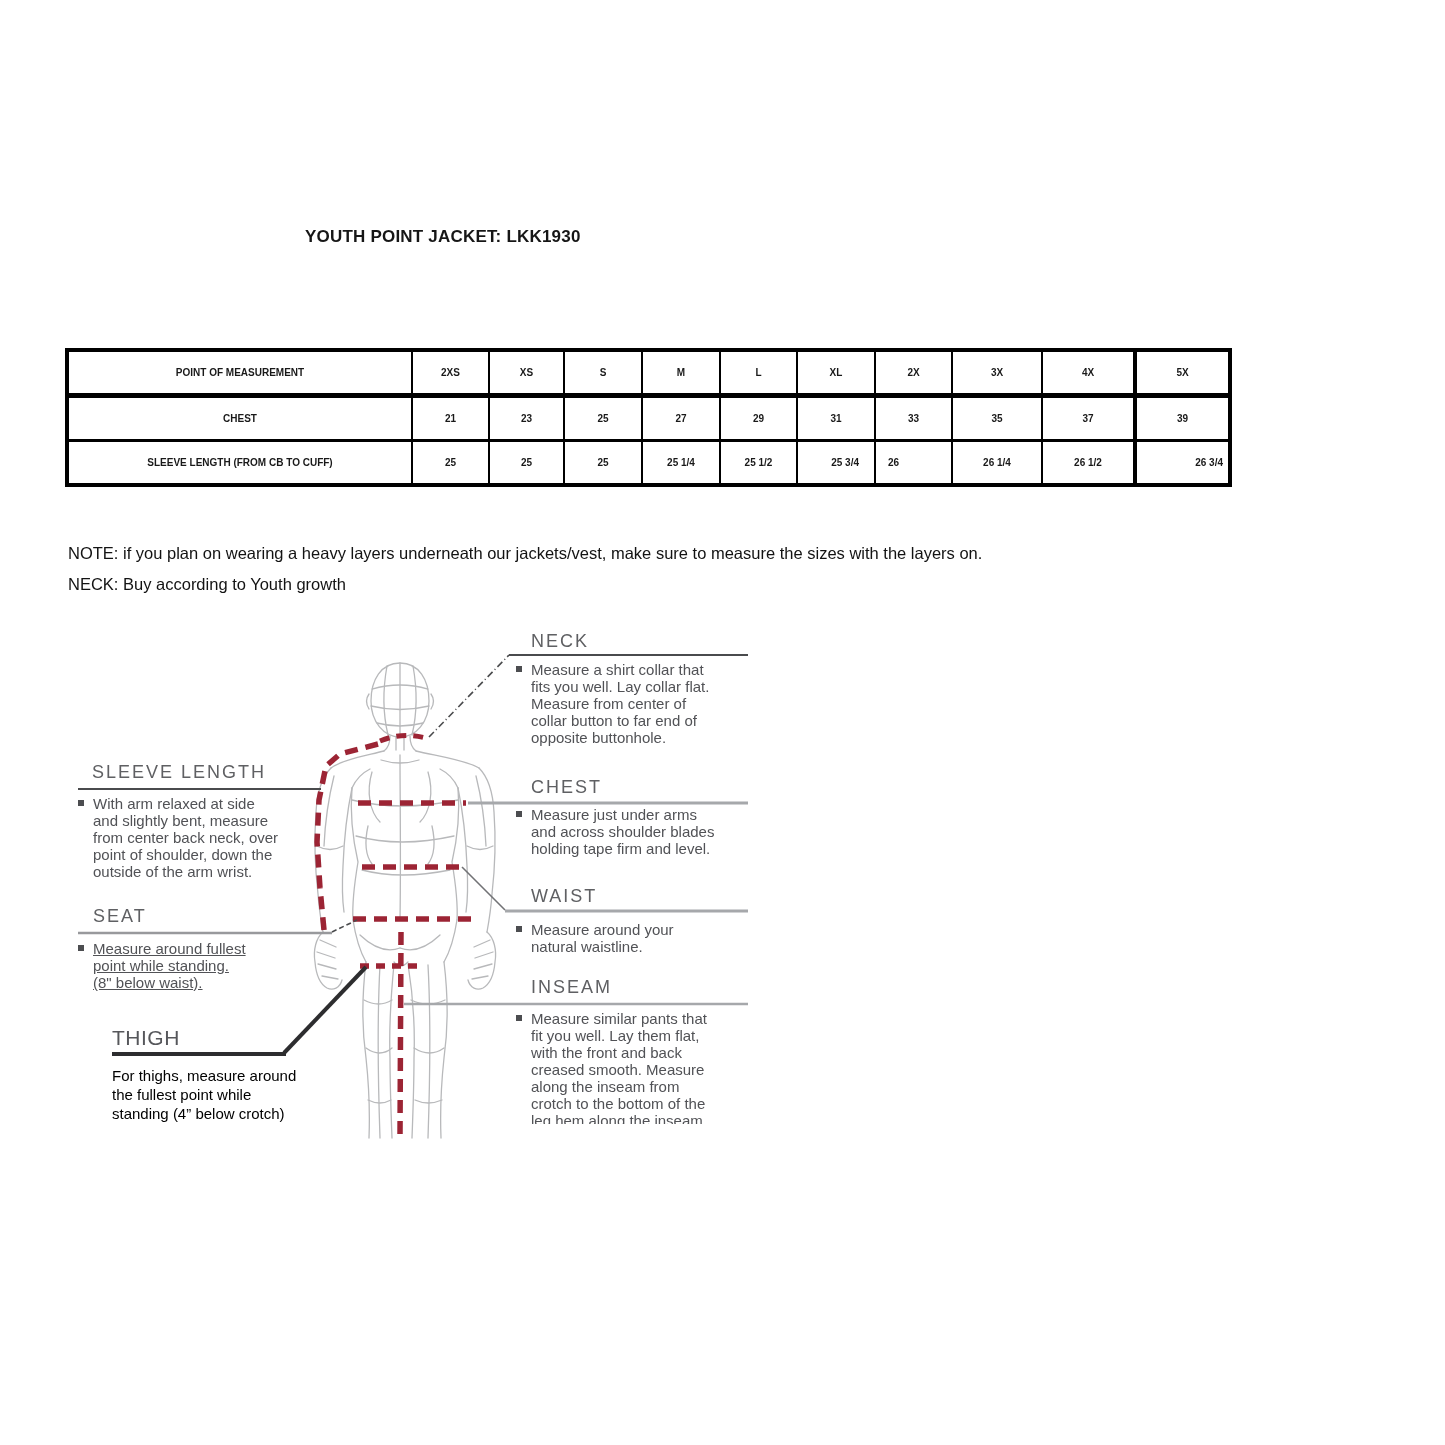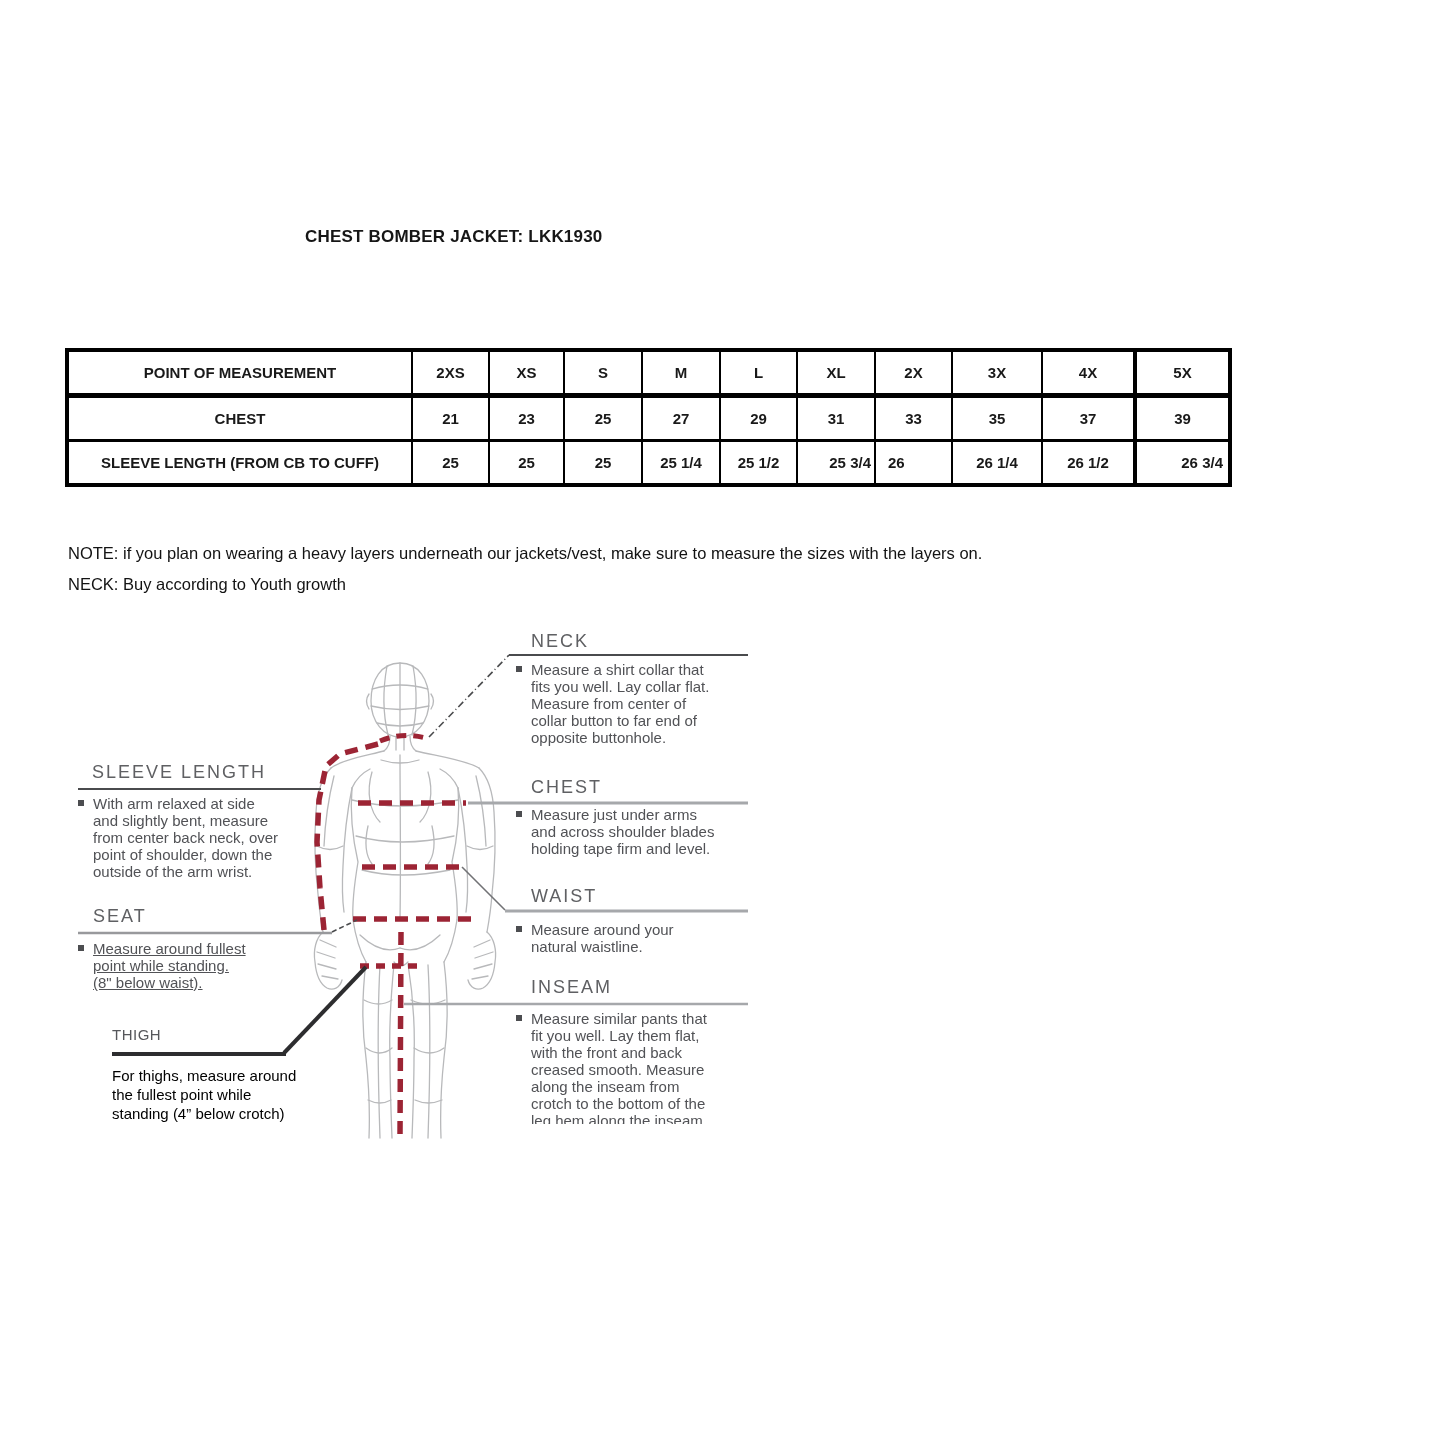--- a/index.html
+++ b/index.html
@@ -4,61 +4,61 @@
 <style>
   html,body{margin:0;padding:0;background:#fff;}
   body{width:1445px;height:1445px;position:relative;font-family:"Liberation Sans",sans-serif;overflow:hidden;}
 
   
   #title{position:absolute;left:305px;top:227px;font-size:17px;font-weight:bold;color:#161616;letter-spacing:.2px;}
 
   
   #sizes{position:absolute;left:65px;top:348px;width:1163px;border-collapse:collapse;border:4px solid #000;table-layout:fixed;}
   #sizes th,#sizes td{border:2px solid #000;border-top-width:3px;border-bottom-width:3px;height:41px;
-    text-align:center;vertical-align:middle;font-size:15px;font-weight:bold;color:#191919;padding:0;overflow:hidden;}
+    text-align:center;vertical-align:middle;font-size:10px;font-weight:bold;color:#191919;padding:0;overflow:hidden;}
   #sizes thead th{border-bottom:5px solid #000;}
   #sizes th:last-child,#sizes td:last-child{border-left-width:4px;}
-  #sizes tr.sleeve td:nth-child(7){text-align:right;padding-right:3px;}
+  #sizes tr.sleeve td:nth-child(7){text-align:right;padding-right:15px;}
   #sizes tr.sleeve td:nth-child(8){text-align:left;padding-left:12px;margin-top:16px;}
   #sizes tr.sleeve td:nth-child(11){text-align:right;padding-right:5px;}
 
   
   .note{position:absolute;left:68px;font-size:16.5px;font-weight:normal;color:#131313;white-space:nowrap;}
   #note1{top:544px;} #note2{top:575px;}
 
   
   #diagram-svg{position:absolute;left:0;top:0;pointer-events:none;}
 
   
   .g-head{position:absolute;font-size:18px;letter-spacing:2px;color:#5f6063;font-weight:500;white-space:nowrap;}
   .g-text{position:absolute;display:flex;align-items:flex-start;font-size:15px;line-height:17px;color:#515256;}
   .bullet{width:6px;height:6px;background:#4c4d50;margin:5px 9px 0 0;flex:none;}
   .g-body{white-space:pre-line;}
 
   #sleeve-head{left:92px;top:762px;}
   #sleeve-text{left:78px;top:795px;width:242px;}
   #seat-head{left:93px;top:906px;}
   #seat-text{left:78px;top:940px;width:242px;text-decoration:underline;}
-  #thigh-head{left:112px;top:1026px;font-size:15px;letter-spacing:.5px;color:#56575b;}
+  #thigh-head{left:112px;top:1026px;font-size:21px;letter-spacing:.5px;color:#56575b;}
   #thigh-text{left:112px;top:1066px;width:238px;font-size:15px;line-height:19px;color:#000000;}
   #thigh-text .g-body{white-space:pre-line;}
 
   #neck-head{left:531px;top:631px;}
   #neck-text{left:516px;top:661px;width:236px;}
   #chest-head{left:531px;top:777px;}
   #chest-text{left:516px;top:806px;width:236px;}
   #waist-head{left:531px;top:886px;}
   #waist-text{left:516px;top:921px;width:236px;}
   #inseam-head{left:531px;top:977px;}
   #inseam-text{left:516px;top:1010px;width:236px;height:114px;overflow:hidden;}
 </style>
 </head>
 <body>
 
-<div id="title">CHEST BOMBER JACKET: LKK1930</div>
+<div id="title">YOUTH POINT JACKET: LKK1930</div>
 
 <table id="sizes">
   <colgroup>
     <col style="width:345px">
       <col style="width:77px">
       <col style="width:75px">
       <col style="width:78px">
     <col style="width:78px">
       <col style="width:77px">
       <col style="width:78px">

